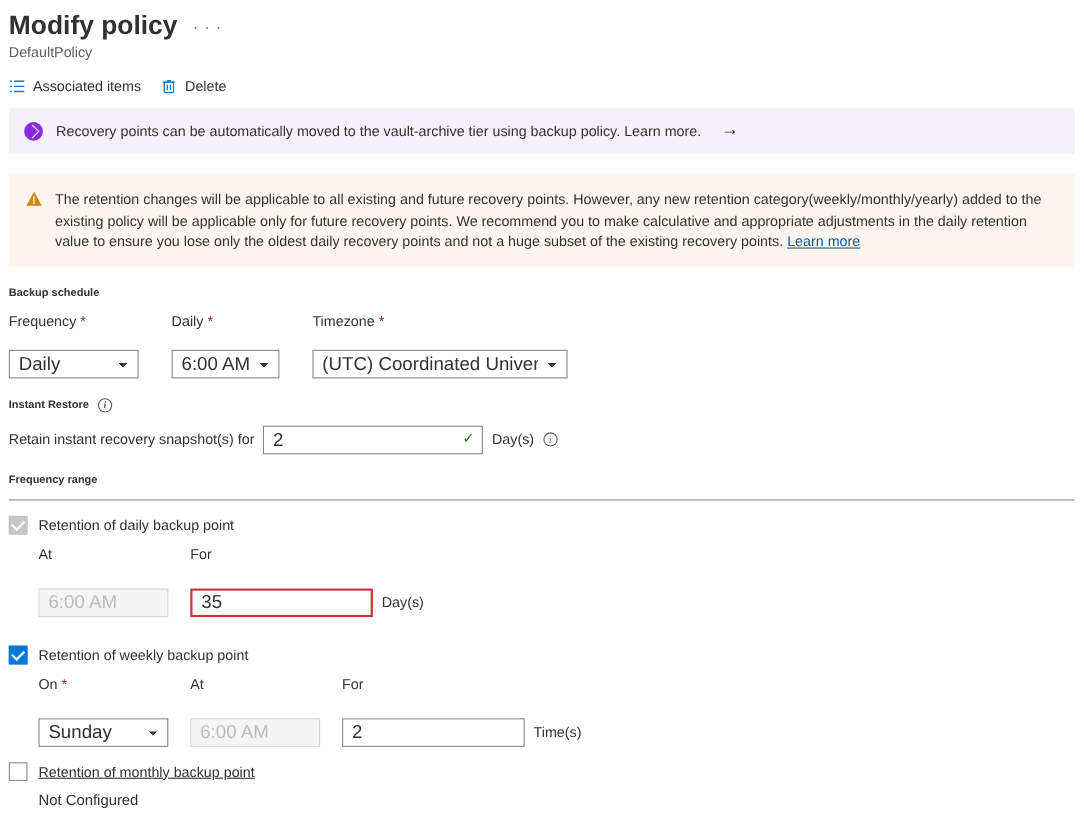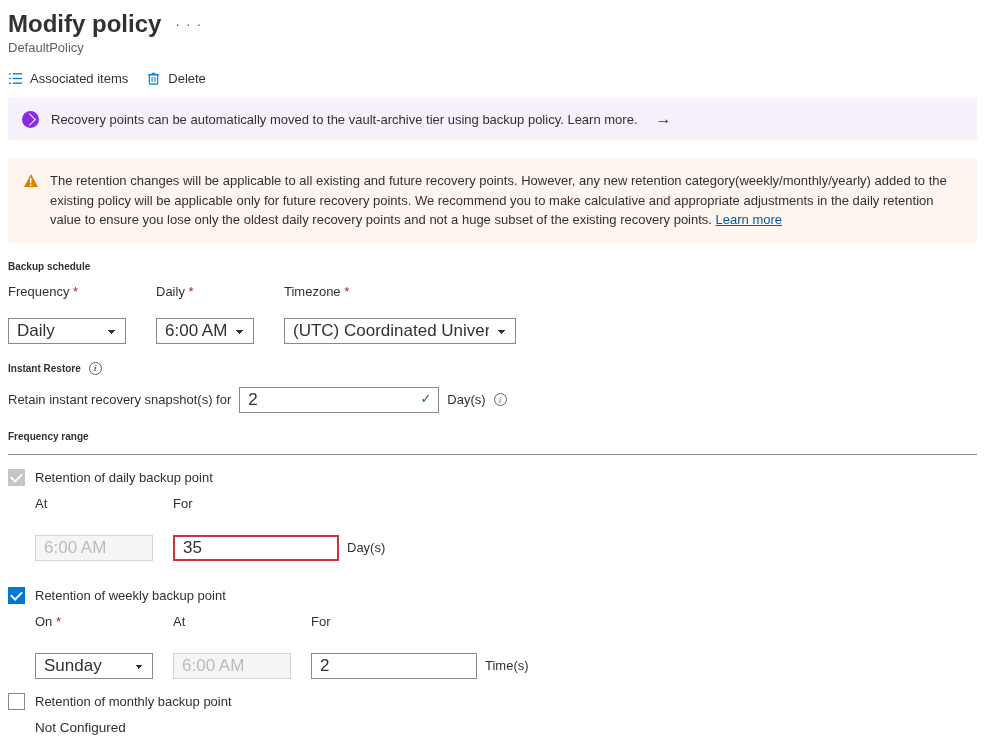--- a/index.html
+++ b/index.html
@@ -172,17 +172,17 @@
   </div>
   <div class="field">
     <div class="field-label">For</div>
     <div style="display:flex;align-items:center;">
       <input type="text" class="inp-for-weekly" value="2" style="">
       <span class="suffix">Time(s)</span>
     </div>
   </div>
 </div>
 
-<div class="checkrow" style="">
+<div class="checkrow" style="text-decoration:underline;">
   <div class="chk"></div>
   <span>Retention of monthly backup point</span>
 </div>
 <div class="not-conf">Not Configured</div>
 
 </body></html>

